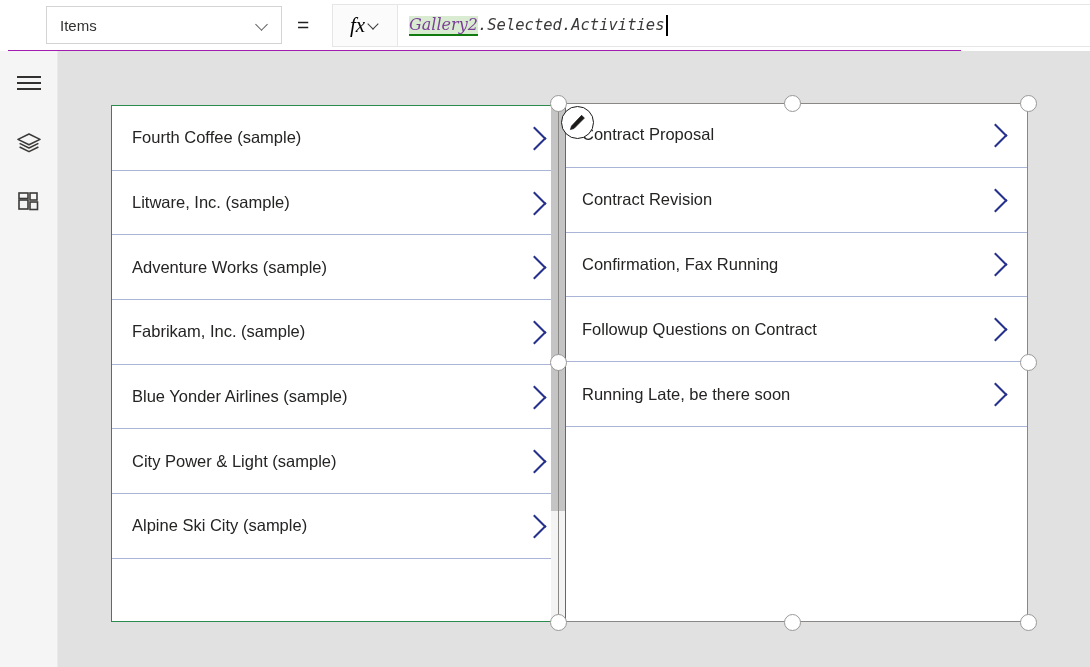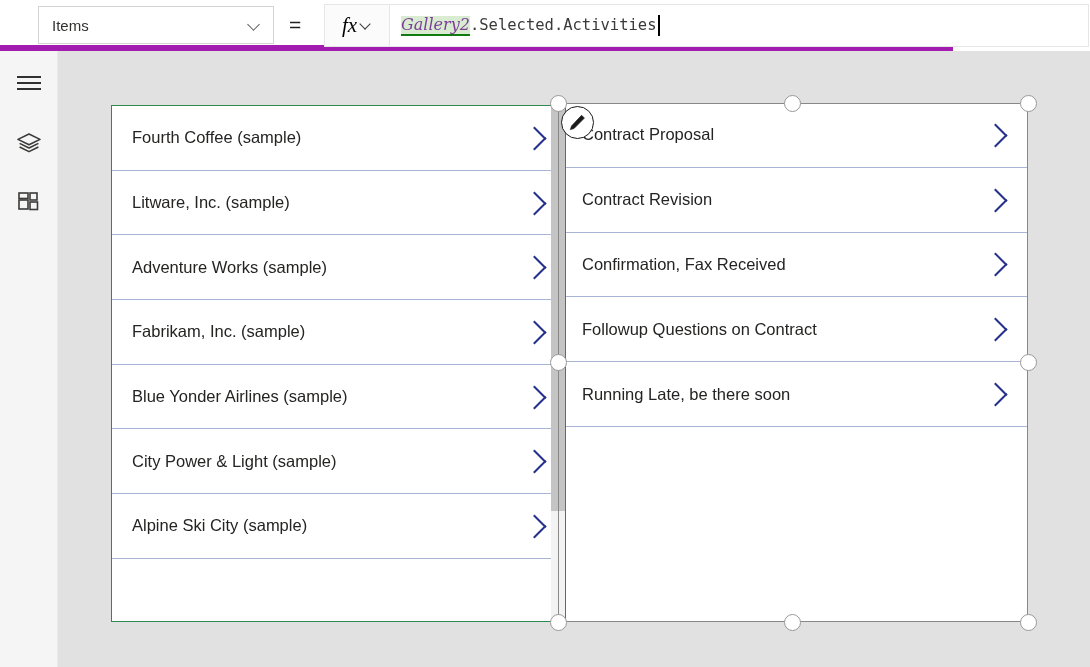--- a/index.html
+++ b/index.html
@@ -15,26 +15,26 @@
   #app {
     position: relative;
     width: 1090px;
     height: 667px;
     background: #ffffff;
   }
 
   
   .formula-bar {
     position: absolute;
-    left: 0; top: 0;
+    left: 8px; top: 0;
     width: 953px; height: 51px;
     background: #ffffff;
     display: flex;
     align-items: center;
-    border-bottom: 6px solid #a21caf;
+    border-bottom: 1px solid #a21caf;
   }
 
   .prop-select {
     position: absolute;
     left: 38px; top: 6px;
     width: 236px; height: 38px;
     background: #ffffff;
     border: 1px solid #d4d4d4;
     display: flex;
     align-items: center;
@@ -136,20 +136,21 @@
     font-size: 16px;
     color: #7b3f98;
     background: #d9ecd2;
     border-bottom: 2.5px solid #107c10;
     padding: 1px 0 1px 0;
   }
   .token-plain {
     font-family: "DejaVu Sans Mono", monospace;
     font-size: 15.5px;
     color: #3b3a39;
+    font-style: italic;
   }
   .caret {
     display: inline-block;
     width: 2px;
     height: 21px;
     background: #000000;
     margin-left: 1px;
   }
 
   
@@ -372,21 +373,21 @@
   <div class="gallery gallery-right">
     <div class="grow">
       <span class="grow-label">Contract Proposal</span>
       <span class="grow-chev"></span>
     </div>
     <div class="grow">
       <span class="grow-label">Contract Revision</span>
       <span class="grow-chev"></span>
     </div>
     <div class="grow">
-      <span class="grow-label">Confirmation, Fax Received</span>
+      <span class="grow-label">Confirmation, Fax Running</span>
       <span class="grow-chev"></span>
     </div>
     <div class="grow">
       <span class="grow-label">Followup Questions on Contract</span>
       <span class="grow-chev"></span>
     </div>
     <div class="grow">
       <span class="grow-label">Running Late, be there soon</span>
       <span class="grow-chev"></span>
     </div>

